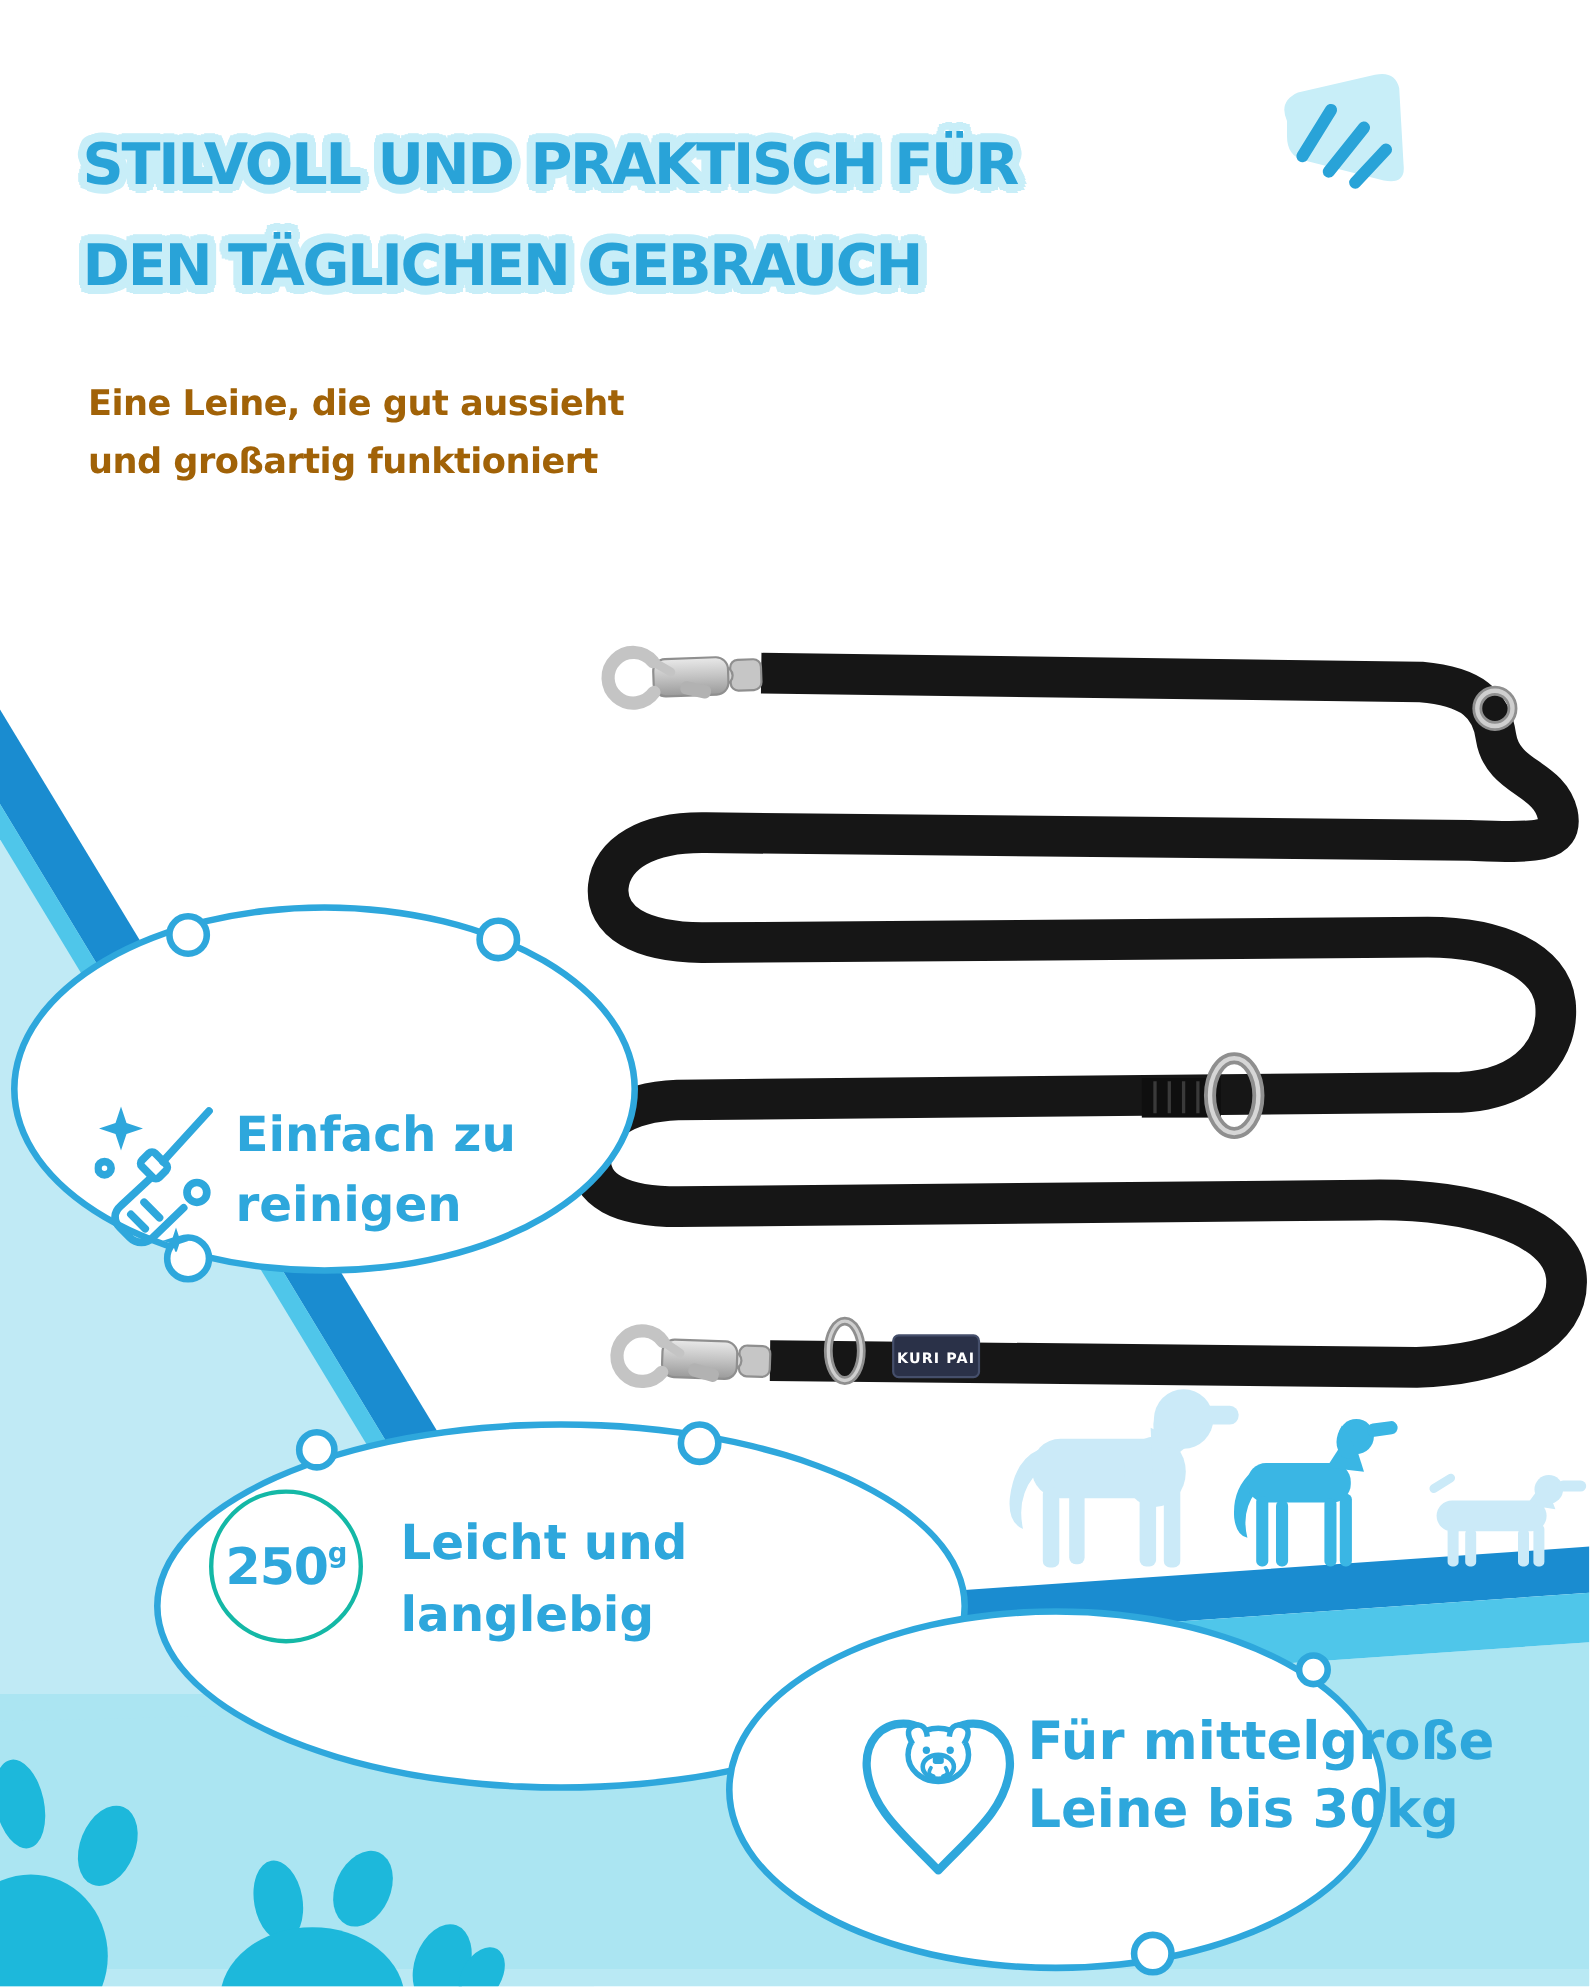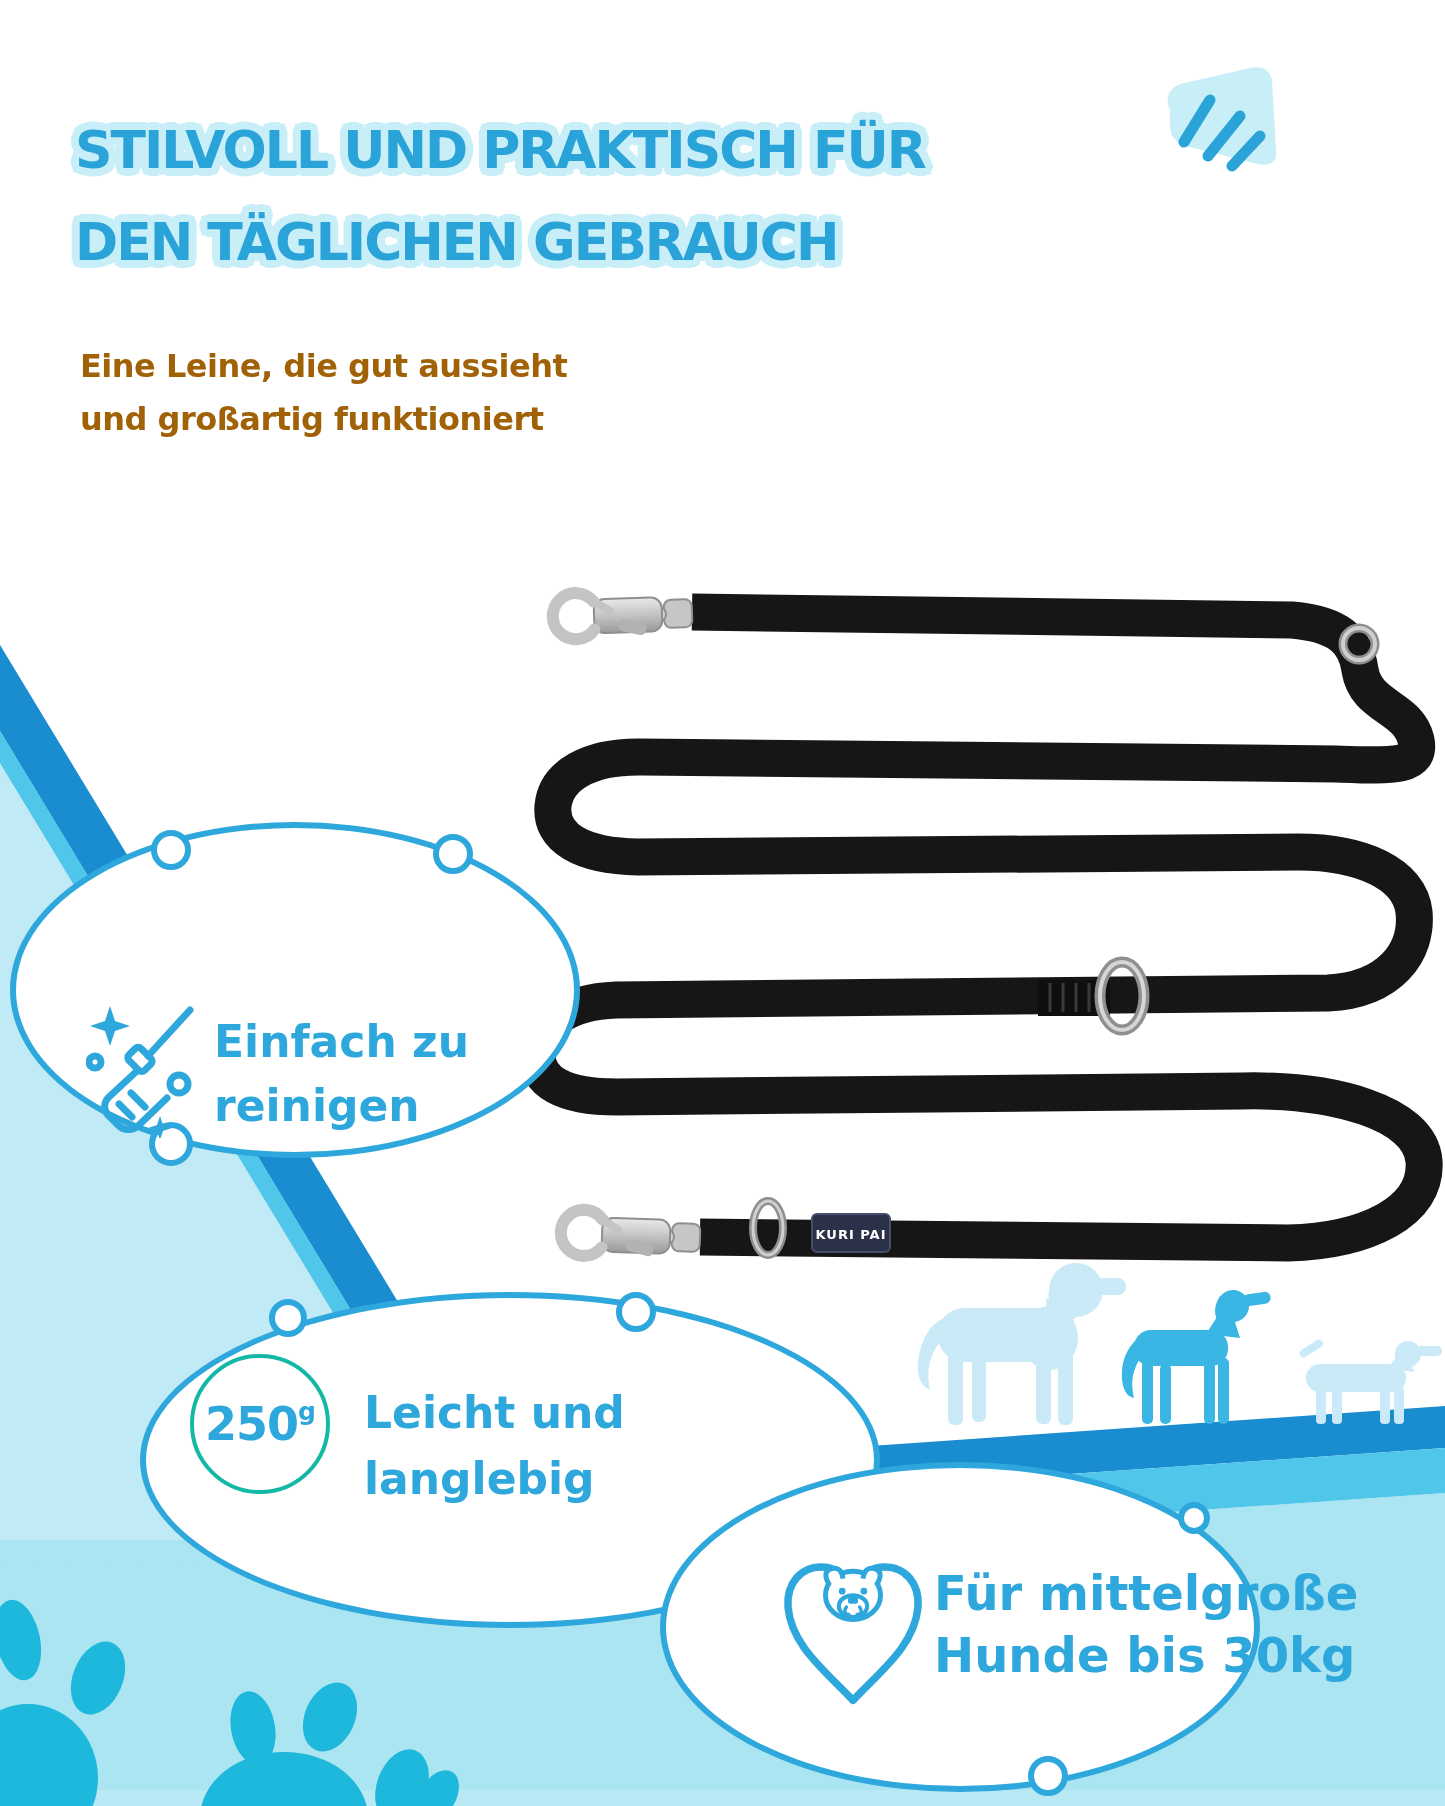--- a/index.html
+++ b/index.html
@@ -19,21 +19,21 @@
       3px -7px #C8EEF8,7px -3px #C8EEF8,7px 3px #C8EEF8,3px 7px #C8EEF8,
       -3px 7px #C8EEF8,-7px 3px #C8EEF8,-7px -3px #C8EEF8,-3px -7px #C8EEF8;
   }
   .emphasis{position:absolute;left:1150px;top:66px;z-index:5;}
   
   .subtitle-block{position:absolute;left:80px;top:340px;z-index:6;}
   .subtitle-line{font-size:32px;font-weight:700;color:#a16207;line-height:53px;letter-spacing:-0.5px;white-space:nowrap;}
   
   .cloud{position:absolute;background:#ffffff;border:6px solid #2EA7DC;border-radius:50%;box-sizing:border-box;z-index:10;}
   .cloud-loop{position:absolute;background:#ffffff;border:6px solid #2EA7DC;border-radius:50%;box-sizing:border-box;}
-  .cloud-text{position:absolute;font-weight:800;color:#2EA7DC;white-space:nowrap;margin-top:10px;}
+  .cloud-text{position:absolute;font-weight:800;color:#2EA7DC;white-space:nowrap;}
   .cloud1{left:10px;top:822px;width:570px;height:336px;}
   .cloud2{left:140px;top:1292px;width:740px;height:336px;}
   .cloud3{left:660px;top:1462px;width:600px;height:330px;}
   .txt1{left:198px;top:172px;font-size:44px;line-height:64px;}
   .txt2{left:218px;top:72px;font-size:44px;line-height:66px;}
   .txt3{left:268px;top:84px;font-size:48px;line-height:62px;}
   .icon-broom{position:absolute;left:70px;top:170px;}
   .badge{
     position:absolute;left:44px;top:56px;width:140px;height:140px;border:4px solid #14b8a6;border-radius:50%;
     box-sizing:border-box;display:flex;align-items:center;justify-content:center;
@@ -240,17 +240,17 @@
         <path d="M118,44 q10,-16 -2,-20 q-12,-3 -14,12" fill="#ffffff" stroke="#2EA7DC" stroke-width="6" stroke-linejoin="round"></path>
         <circle cx="77" cy="51" r="4" fill="#2EA7DC"></circle>
         <circle cx="103" cy="51" r="4" fill="#2EA7DC"></circle>
         <ellipse cx="90" cy="69" rx="17" ry="13" fill="#ffffff" stroke="#2EA7DC" stroke-width="5"></ellipse>
         <rect x="84" y="58" width="12" height="8" rx="3" fill="#2EA7DC"></rect>
         <path d="M82,70 q-5,8 3,9 M98,70 q5,8 -3,9" fill="none" stroke="#2EA7DC" stroke-width="4" stroke-linecap="round"></path>
       </g>
     </svg>
     <div class="cloud-text txt3">
       <div>Für mittelgroße</div>
-      <div>Hunde bis 30kg</div>
+      <div>Leine bis 30kg</div>
     </div>
   </div>
 
 </div>
 
 </body></html>

